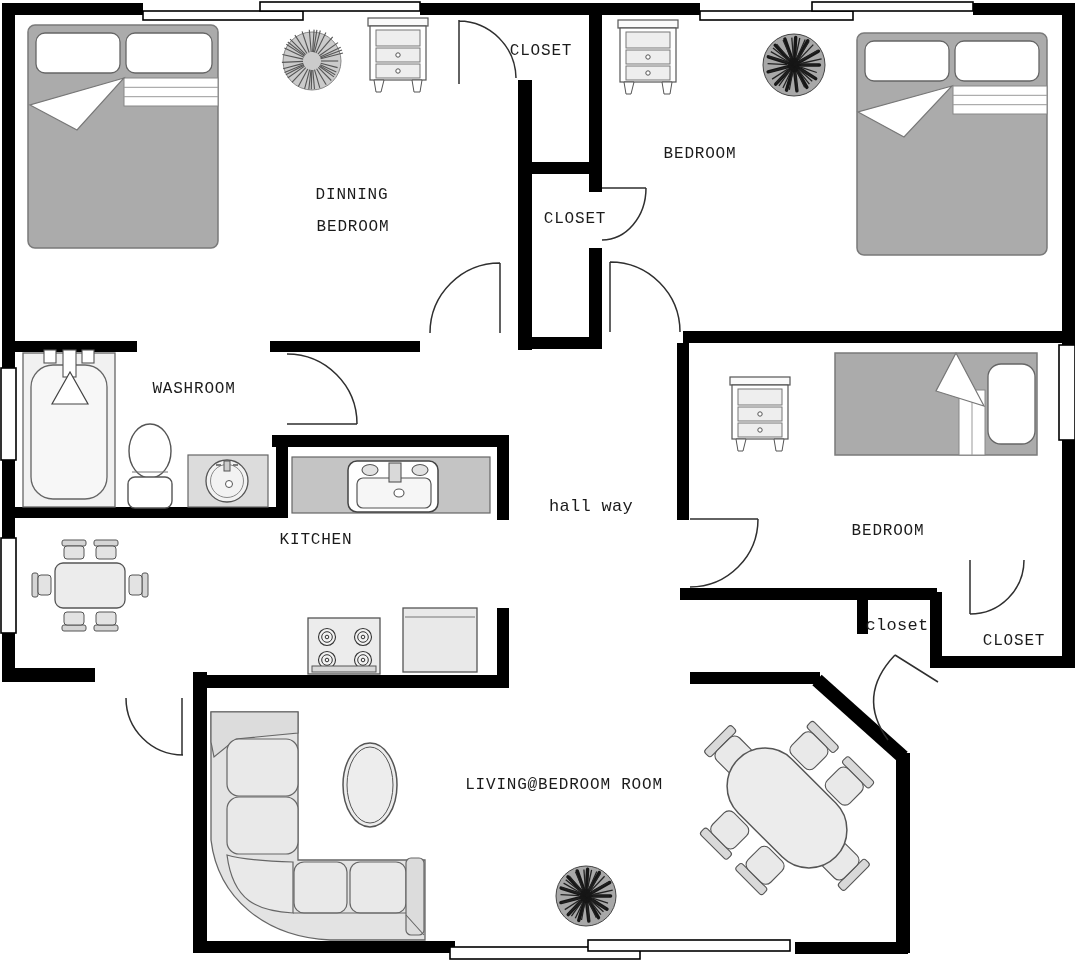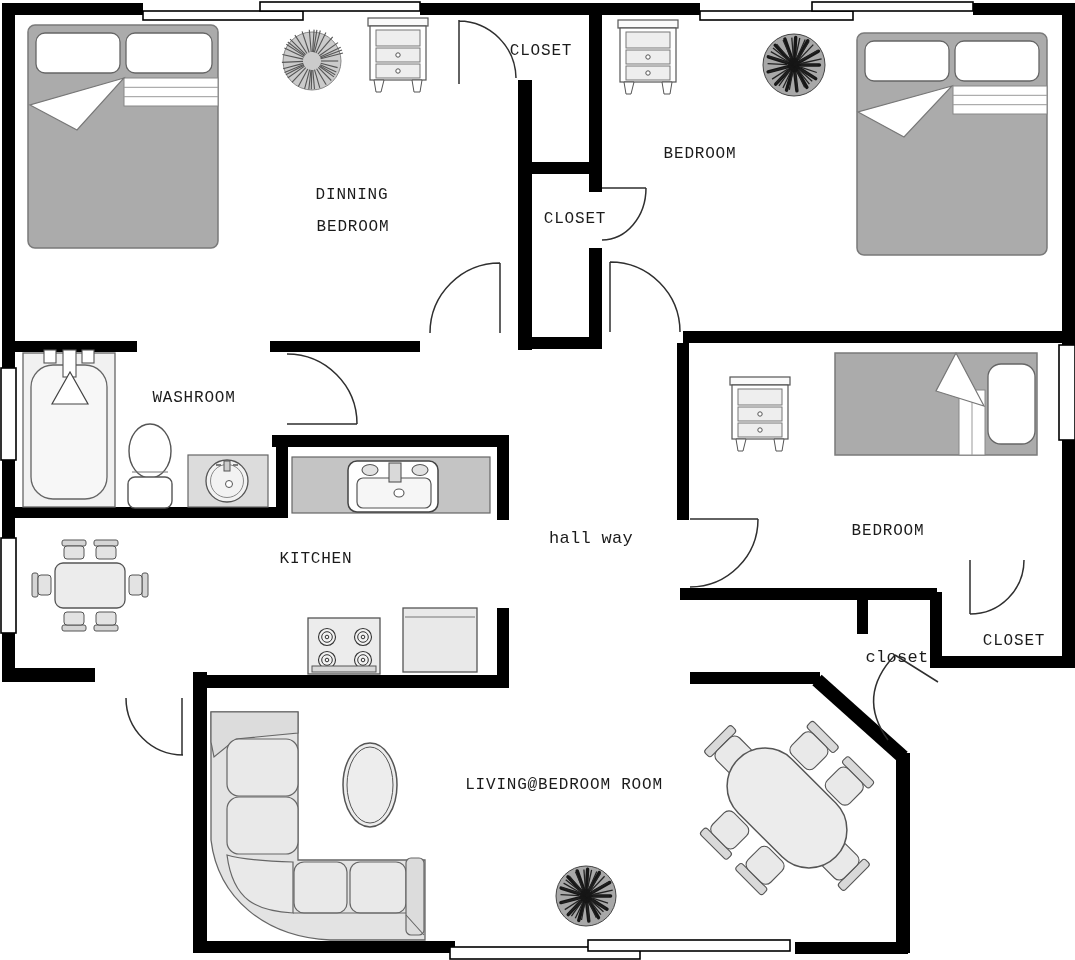--- a/index.html
+++ b/index.html
@@ -5,21 +5,21 @@
   html,body{margin:0;padding:0;background:#fff;}
   .plan{position:relative;width:1075px;height:960px;background:#fff;overflow:hidden;
         font-family:"DejaVu Sans","Liberation Sans",sans-serif;}
   .plan svg{position:absolute;left:0;top:0;}
   .wall{fill:var(--wall,#000);}
   .wall-line{stroke:var(--wall,#000);}
   .win{fill:#ffffff;stroke:var(--wall,#000);stroke-width:1.6;}
   .door{fill:none;stroke:var(--door,#2f2f2f);stroke-width:1.5;}
   .lbl{position:absolute;transform:translate(-50%,-50%);white-space:nowrap;
        font-size:16px;letter-spacing:0.8px;color:var(--label,#1b1b1b);font-family:Liberation Mono, monospace;}
-  .lbl.small{font-size:17px;letter-spacing:0.3px;margin-top:32px;}
+  .lbl.small{font-size:17px;letter-spacing:0.3px;}
   .rays-light line{stroke:#555;stroke-width:1.1;}
   .rays-dark line{stroke:#161616;stroke-width:3.4;stroke-linecap:round;}
   .rays-dark2 line{stroke:#222;stroke-width:1.3;}
 </style>
 </head>
 <body>
 
 <div class="plan">
 <svg width="1075" height="960" viewBox="0 0 1075 960">
 
@@ -404,20 +404,20 @@
     </g>
     <rect x="718" y="770" width="138" height="76" rx="38" fill="#ececec" stroke="#555" stroke-width="1.5"></rect>
   </g>
 </svg>
 
   <div class="lbl" style="left:352px;top:195px">DINNING</div>
   <div class="lbl" style="left:353px;top:227px">BEDROOM</div>
   <div class="lbl" style="left:541px;top:51px">CLOSET</div>
   <div class="lbl" style="left:575px;top:219px">CLOSET</div>
   <div class="lbl" style="left:700px;top:154px">BEDROOM</div>
-  <div class="lbl" style="left:194px;top:398px">WASHROOM</div>
-  <div class="lbl" style="left:316px;top:559px">KITCHEN</div>
+  <div class="lbl" style="left:194px;top:389px">WASHROOM</div>
+  <div class="lbl" style="left:316px;top:540px">KITCHEN</div>
   <div class="lbl small" style="left:591px;top:506px">hall way</div>
   <div class="lbl" style="left:888px;top:531px">BEDROOM</div>
   <div class="lbl small" style="left:897px;top:625px">closet</div>
   <div class="lbl" style="left:1014px;top:641px">CLOSET</div>
   <div class="lbl" style="left:564px;top:785px">LIVING@BEDROOM ROOM</div>
 </div>
 
 </body></html>

